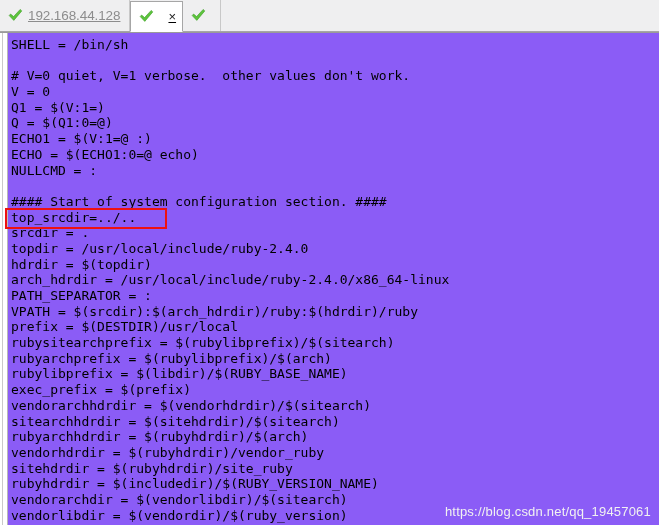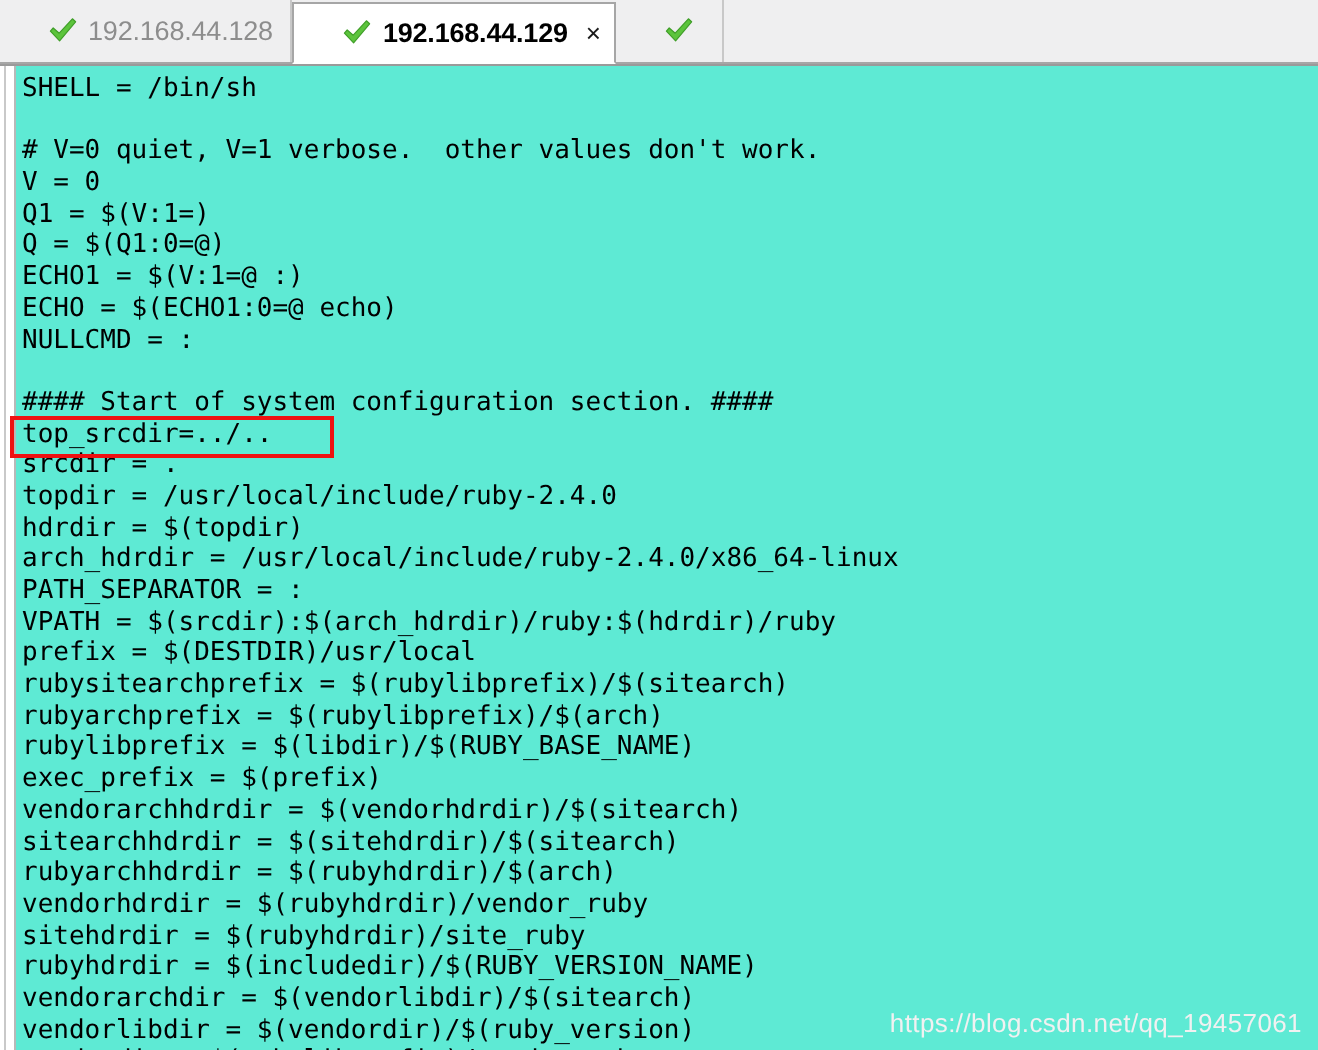--- a/index.html
+++ b/index.html
@@ -23,29 +23,30 @@
     background: #efeff0;
     border-bottom: 1px solid #a6a6a6;
     display: flex;
     align-items: flex-end;
     box-sizing: border-box;
   }
   .tab {
     height: 31px;
     display: flex;
     align-items: center;
-    padding: 0 9px 0 24px;
+    padding: 0 9px 0 8px;
     box-sizing: border-box;
     font-size: 13.5px;
     color: #8d8d8d;
     background: transparent;
     border-right: 1px solid #c8c8c8;
     position: relative;
     white-space: nowrap;
     cursor: default;
+    text-decoration: underline;
   }
   .tab.active {
     background: #ffffff;
     color: #000000;
     font-weight: bold;
     border-left: 1px solid #a6a6a6;
     border-right: 1px solid #a6a6a6;
     border-top: 1px solid #a6a6a6;
     border-bottom: 1px solid #ffffff;
     margin-bottom: -1px;
@@ -77,21 +78,21 @@
     line-height: 1;
   }
 
   
   #terminal-wrap {
     position: absolute;
     left: 0;
     top: 32px;
     width: 659px;
     height: 493px;
-    background: #5eead4;
+    background: #8b5cf6;
     box-sizing: border-box;
     border-top: 1px solid #9a9a9a;
     overflow: hidden;
   }
   #terminal-gutter {
     position: absolute;
     left: 0;
     top: 0;
     width: 8px;
     height: 100%;
@@ -160,21 +161,20 @@
     <div class="tab first">
       <span class="check-icon"><svg width="15" height="15" viewBox="0 0 15 15" xmlns="http://www.w3.org/2000/svg">
           <path d="M1.2 7.6 L2.6 6.0 L5.6 8.6 L12.2 1.4 L13.8 2.9 L5.8 12.4 Z" fill="#5cc43c" stroke="#3f9e28" stroke-width="0.6" stroke-linejoin="round"></path>
         </svg></span>
       <span class="tab-label">192.168.44.128</span>
     </div>
     <div class="tab active">
       <span class="check-icon"><svg width="15" height="15" viewBox="0 0 15 15" xmlns="http://www.w3.org/2000/svg">
           <path d="M1.2 7.6 L2.6 6.0 L5.6 8.6 L12.2 1.4 L13.8 2.9 L5.8 12.4 Z" fill="#5cc43c" stroke="#3f9e28" stroke-width="0.6" stroke-linejoin="round"></path>
         </svg></span>
-      <span class="tab-label">192.168.44.129</span>
       <span class="tab-close">×</span>
     </div>
     <div class="tab">
       <span class="check-icon"><svg width="15" height="15" viewBox="0 0 15 15" xmlns="http://www.w3.org/2000/svg">
           <path d="M1.2 7.6 L2.6 6.0 L5.6 8.6 L12.2 1.4 L13.8 2.9 L5.8 12.4 Z" fill="#5cc43c" stroke="#3f9e28" stroke-width="0.6" stroke-linejoin="round"></path>
         </svg></span>
     </div>
   </div>
 
 <div id="terminal-wrap">

